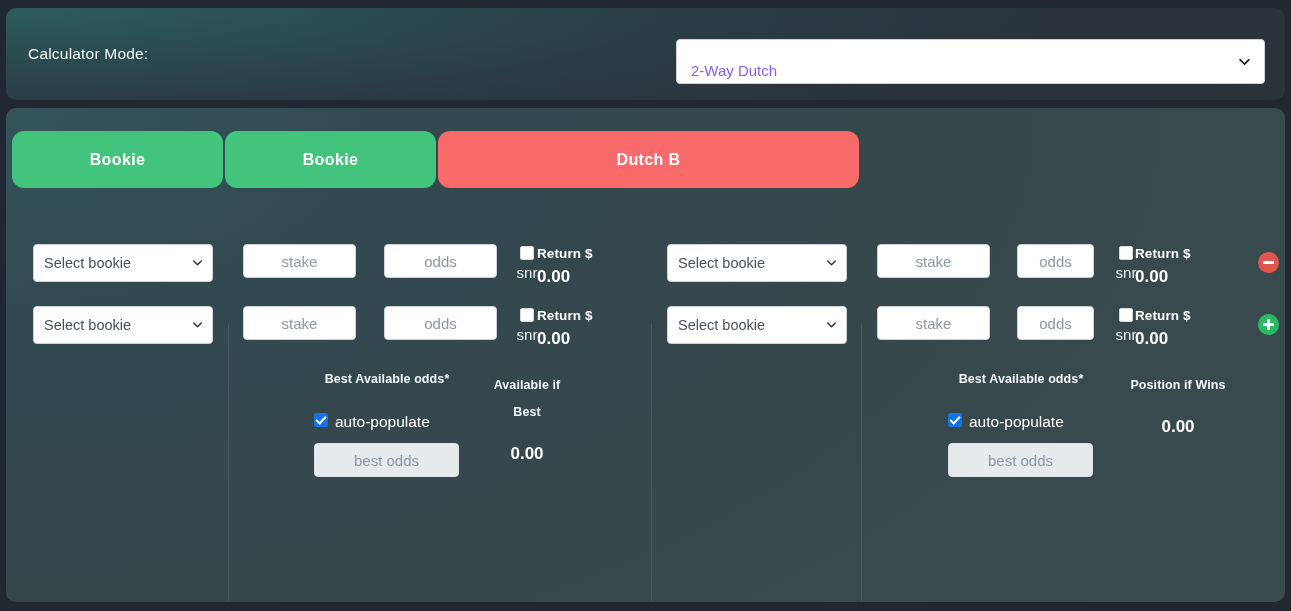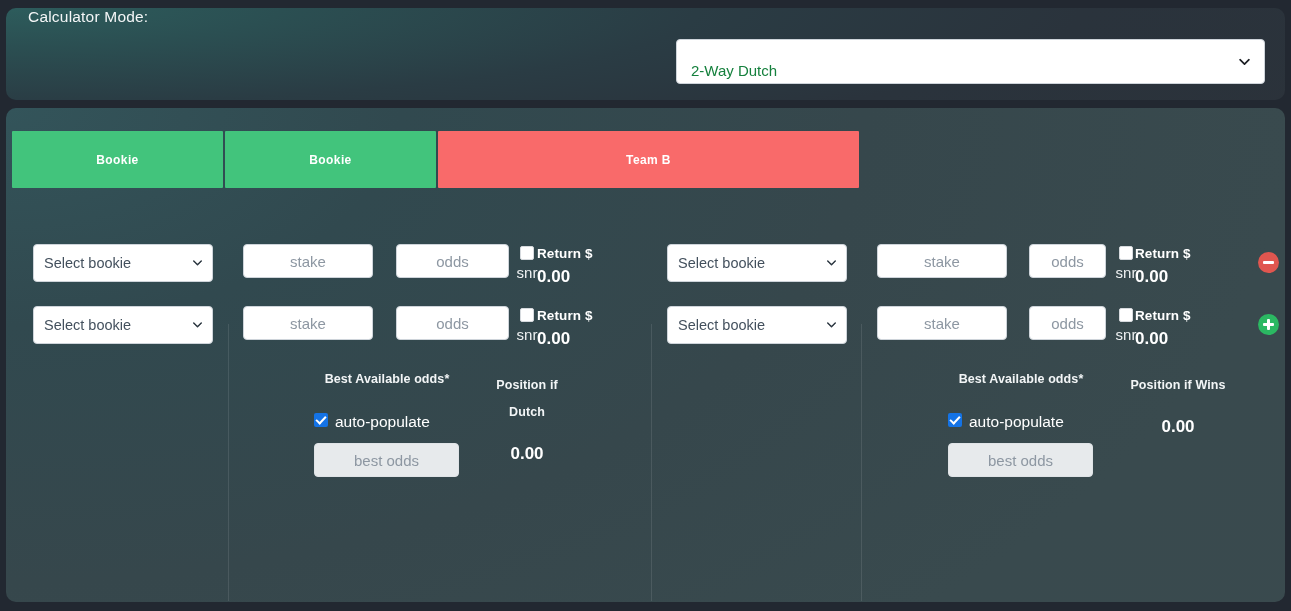--- a/index.html
+++ b/index.html
@@ -23,21 +23,21 @@
   .mode-panel {
     position: absolute;
     left: 6px;
     top: 8px;
     width: 1279px;
     height: 92px;
     border-radius: 10px;
     background:
       radial-gradient(120% 230% at 0% 0%, #2d5c5c 0%, #2b4f52 18%, #2a3c44 45%, #2a333c 70%, #2b323a 100%);
     display: flex;
-    align-items: flex-start;
+    align-items: center;
     padding: 0 24px 0 22px;
   }
 
   .mode-label {
     color: #f4f6f7;
     font-size: 15.5px;
     letter-spacing: .2px;
     white-space: nowrap;
   }
 
@@ -48,21 +48,21 @@
     width: 589px;
     height: 45px;
   }
 
   .mode-select {
     width: 100%;
     height: 100%;
     background: #ffffff;
     border: 1px solid #ced4da;
     border-radius: 4px;
-    color: #15803d;
+    color: #8b5cf6;
     font-family: "Liberation Sans", sans-serif;
     font-size: 15px;
     padding: 18px 34px 0 14px;
     appearance: none;
     -webkit-appearance: none;
     cursor: pointer;
   }
 
   .sel-caret {
     position: absolute;
@@ -98,24 +98,24 @@
     height: 57px;
     display: flex;
     padding: 0 6px;
   }
   .chip {
     height: 57px;
     display: flex;
     align-items: center;
     justify-content: center;
     color: #ffffff;
-    font-size: 12px;
+    font-size: 16px;
     font-weight: bold;
     letter-spacing: .4px;
-    border-radius: 1px;
+    border-radius: 12px;
     cursor: pointer;
     border: none;
     font-family: "Liberation Sans", sans-serif;
   }
   .chip-bookie-a { width: 211px; background: #42c47c; margin-right: 2px; }
   .chip-team-a   { width: 422px; background: #6694f8; margin-right: 2px; }
   .chip-bookie-b { width: 211px; background: #42c47c; margin-right: 2px; }
   .chip-team-b   { width: 421px; background: #f96a6a; }
 
   
@@ -155,22 +155,22 @@
     font-size: 14.5px;
     padding: 0 26px 0 10px;
     appearance: none;
     -webkit-appearance: none;
     cursor: pointer;
   }
   .sel-holder { position: absolute; width: 180px; height: 38px; padding-left: 40px; }
   .sel-holder .bookie-sel { left: 0; top: 0; }
   .sel-holder .sel-caret { right: 10px; width: 11px; height: 11px; }
 
-  .stake-inp { position: absolute; width: 130px; height: 34px; }
-  .odds-inp  { position: absolute; width: 113px; height: 34px; margin-left: 12px; }
+  .stake-inp { position: absolute; width: 113px; height: 34px; }
+  .odds-inp  { position: absolute; width: 113px; height: 34px; }
   .odds-inp.narrow { width: 77px; }
 
   
   .snr {
     position: absolute;
     width: 40px;
     text-align: center;
     color: #eef1f2;
     font-size: 15px;
     line-height: 1;
@@ -314,21 +314,21 @@
           </svg>
       </span>
     </div>
   </div>
 
   <div class="main-panel">
 
     <div class="chips-row">
       <button class="chip chip-bookie-a">Bookie</button>
       <button class="chip chip-bookie-b">Bookie</button>
-      <button class="chip chip-team-b">Team B</button>
+      <button class="chip chip-team-b">Dutch B</button>
     </div>
 
     <div class="vdiv d1"></div>
     <div class="vdiv d2"></div>
     <div class="vdiv d3"></div>
 
     <div class="sel-holder" style="left:27px; top:136px;">
       <select class="bookie-sel">
         <option>Select bookie</option>
       </select>
@@ -413,22 +413,22 @@
     <div class="return-grp" style="left:1129px; top:200px;">
       <span class="rl">Return $</span>
       <span class="rv">0.00</span>
     </div>
     <button class="circ-btn circ-plus" style="left:1252px; top:206px;">
       <span class="bar bar-h"></span>
       <span class="bar bar-v"></span>
     </button>
 
     <div class="best-hdr" style="left:308px; top:264px; width:146px;">Best Available odds*</div>
-    <div class="pos-hdr" style="left:470px; top:264px; width:102px;">Position if</div>
-    <div class="pos-hdr" style="left:470px; top:291px; width:102px;">Dutch</div>
+    <div class="pos-hdr" style="left:470px; top:264px; width:102px;">Available if</div>
+    <div class="pos-hdr" style="left:470px; top:291px; width:102px;">Best</div>
 
     <div class="autopop" style="left:308px; top:305px;">
       <span class="cb-checked"></span>
       <span>auto-populate</span>
     </div>
     <input class="bestodds-inp" style="left: 308px; top: 335px;" disabled="" placeholder="best odds">
     <div class="pos-val" style="left:461px; top:336px;">0.00</div>
 
     <div class="best-hdr" style="left:942px; top:264px; width:146px;">Best Available odds*</div>
     <div class="pos-hdr" style="left:1112px; top:264px; width:120px;">Position if Wins</div>

